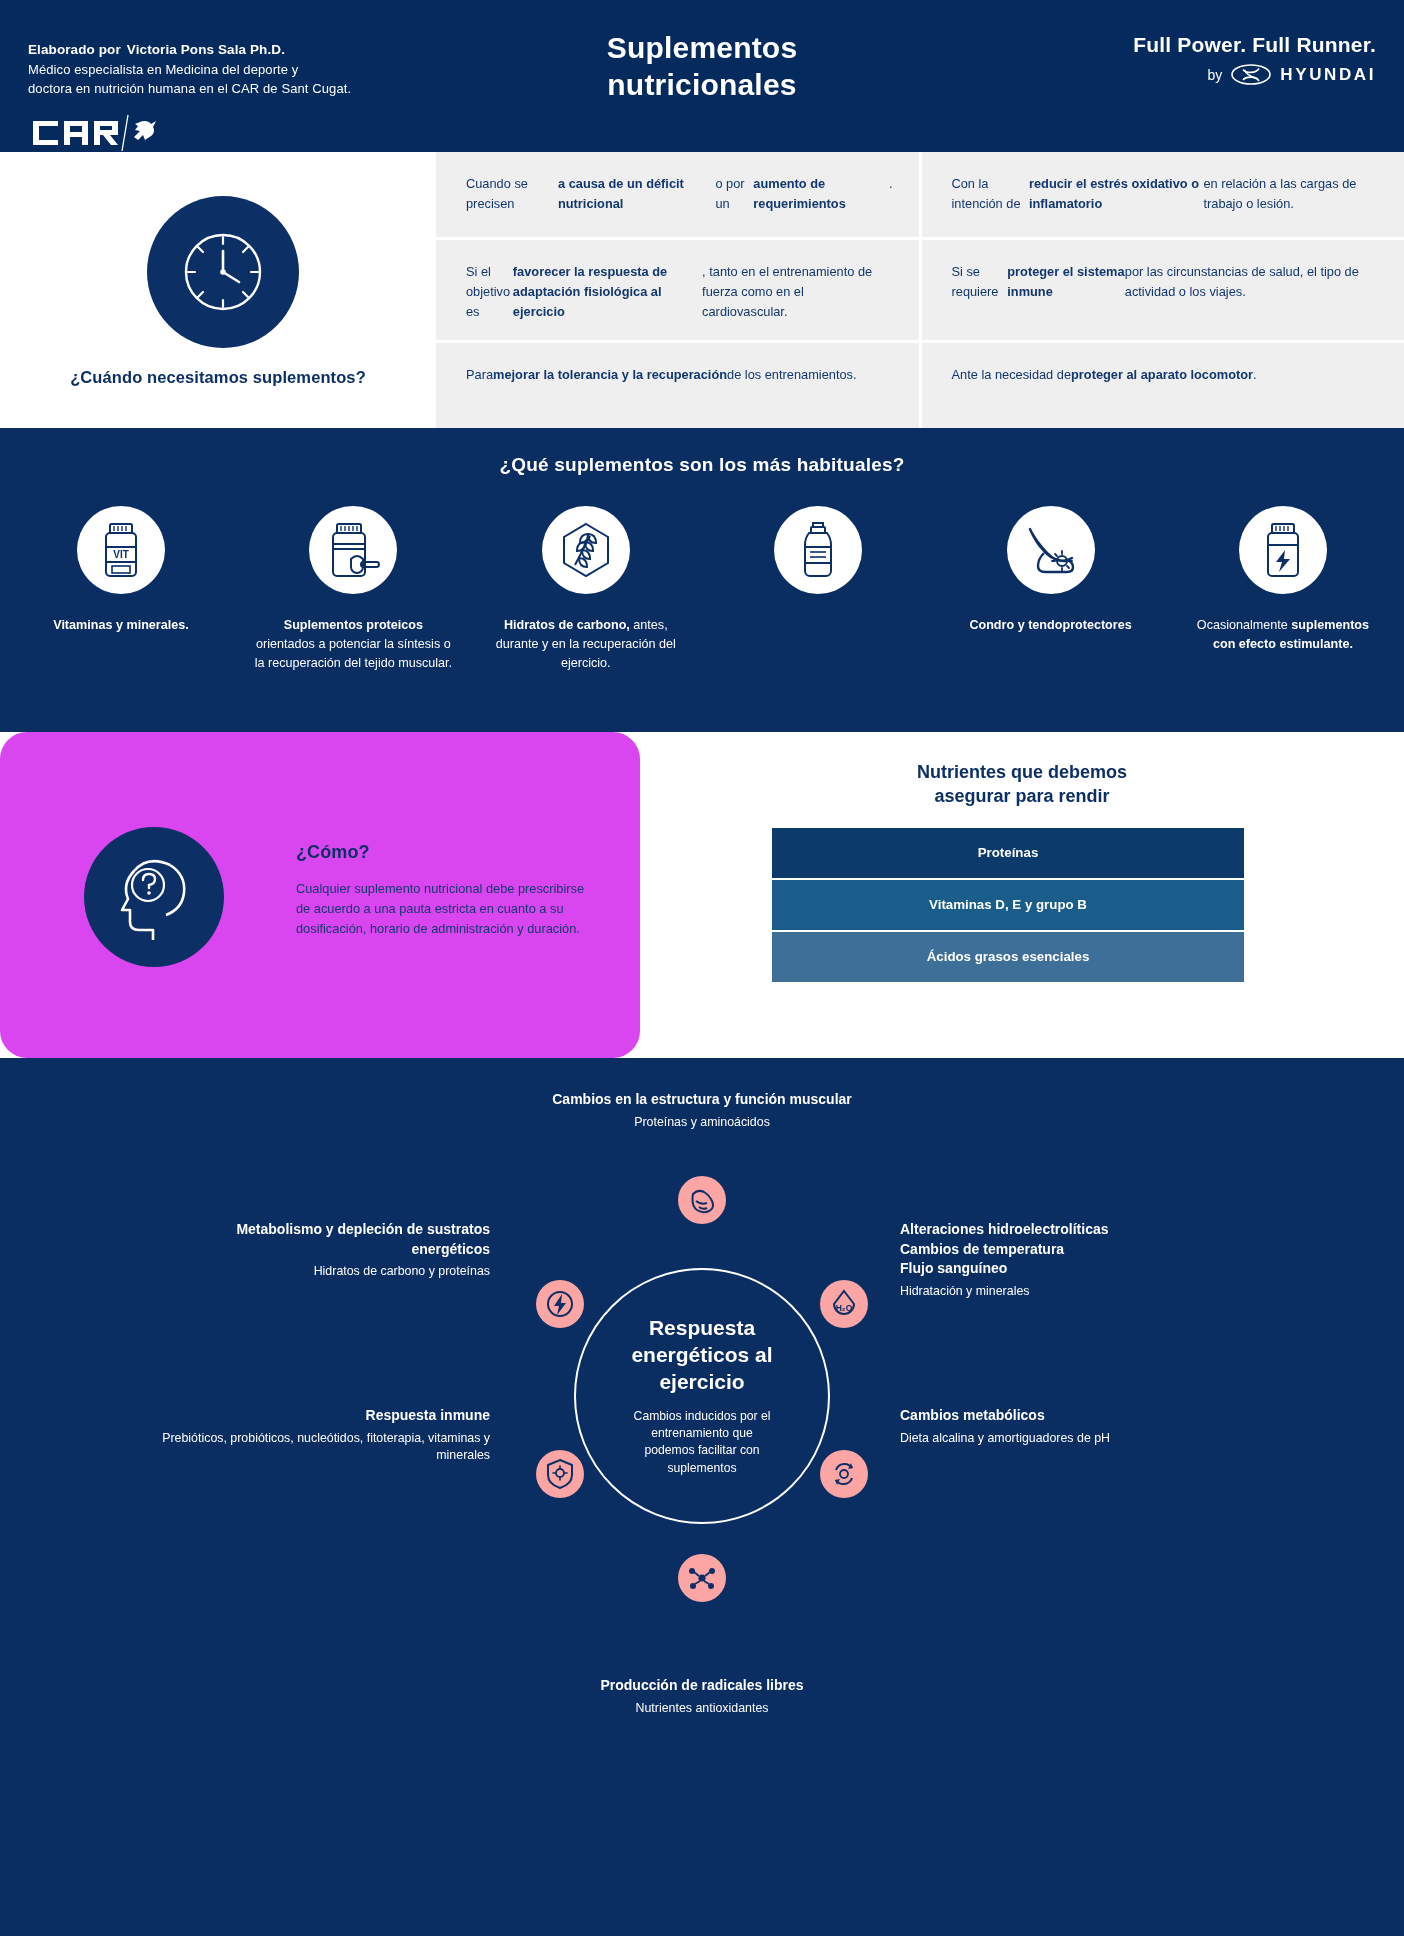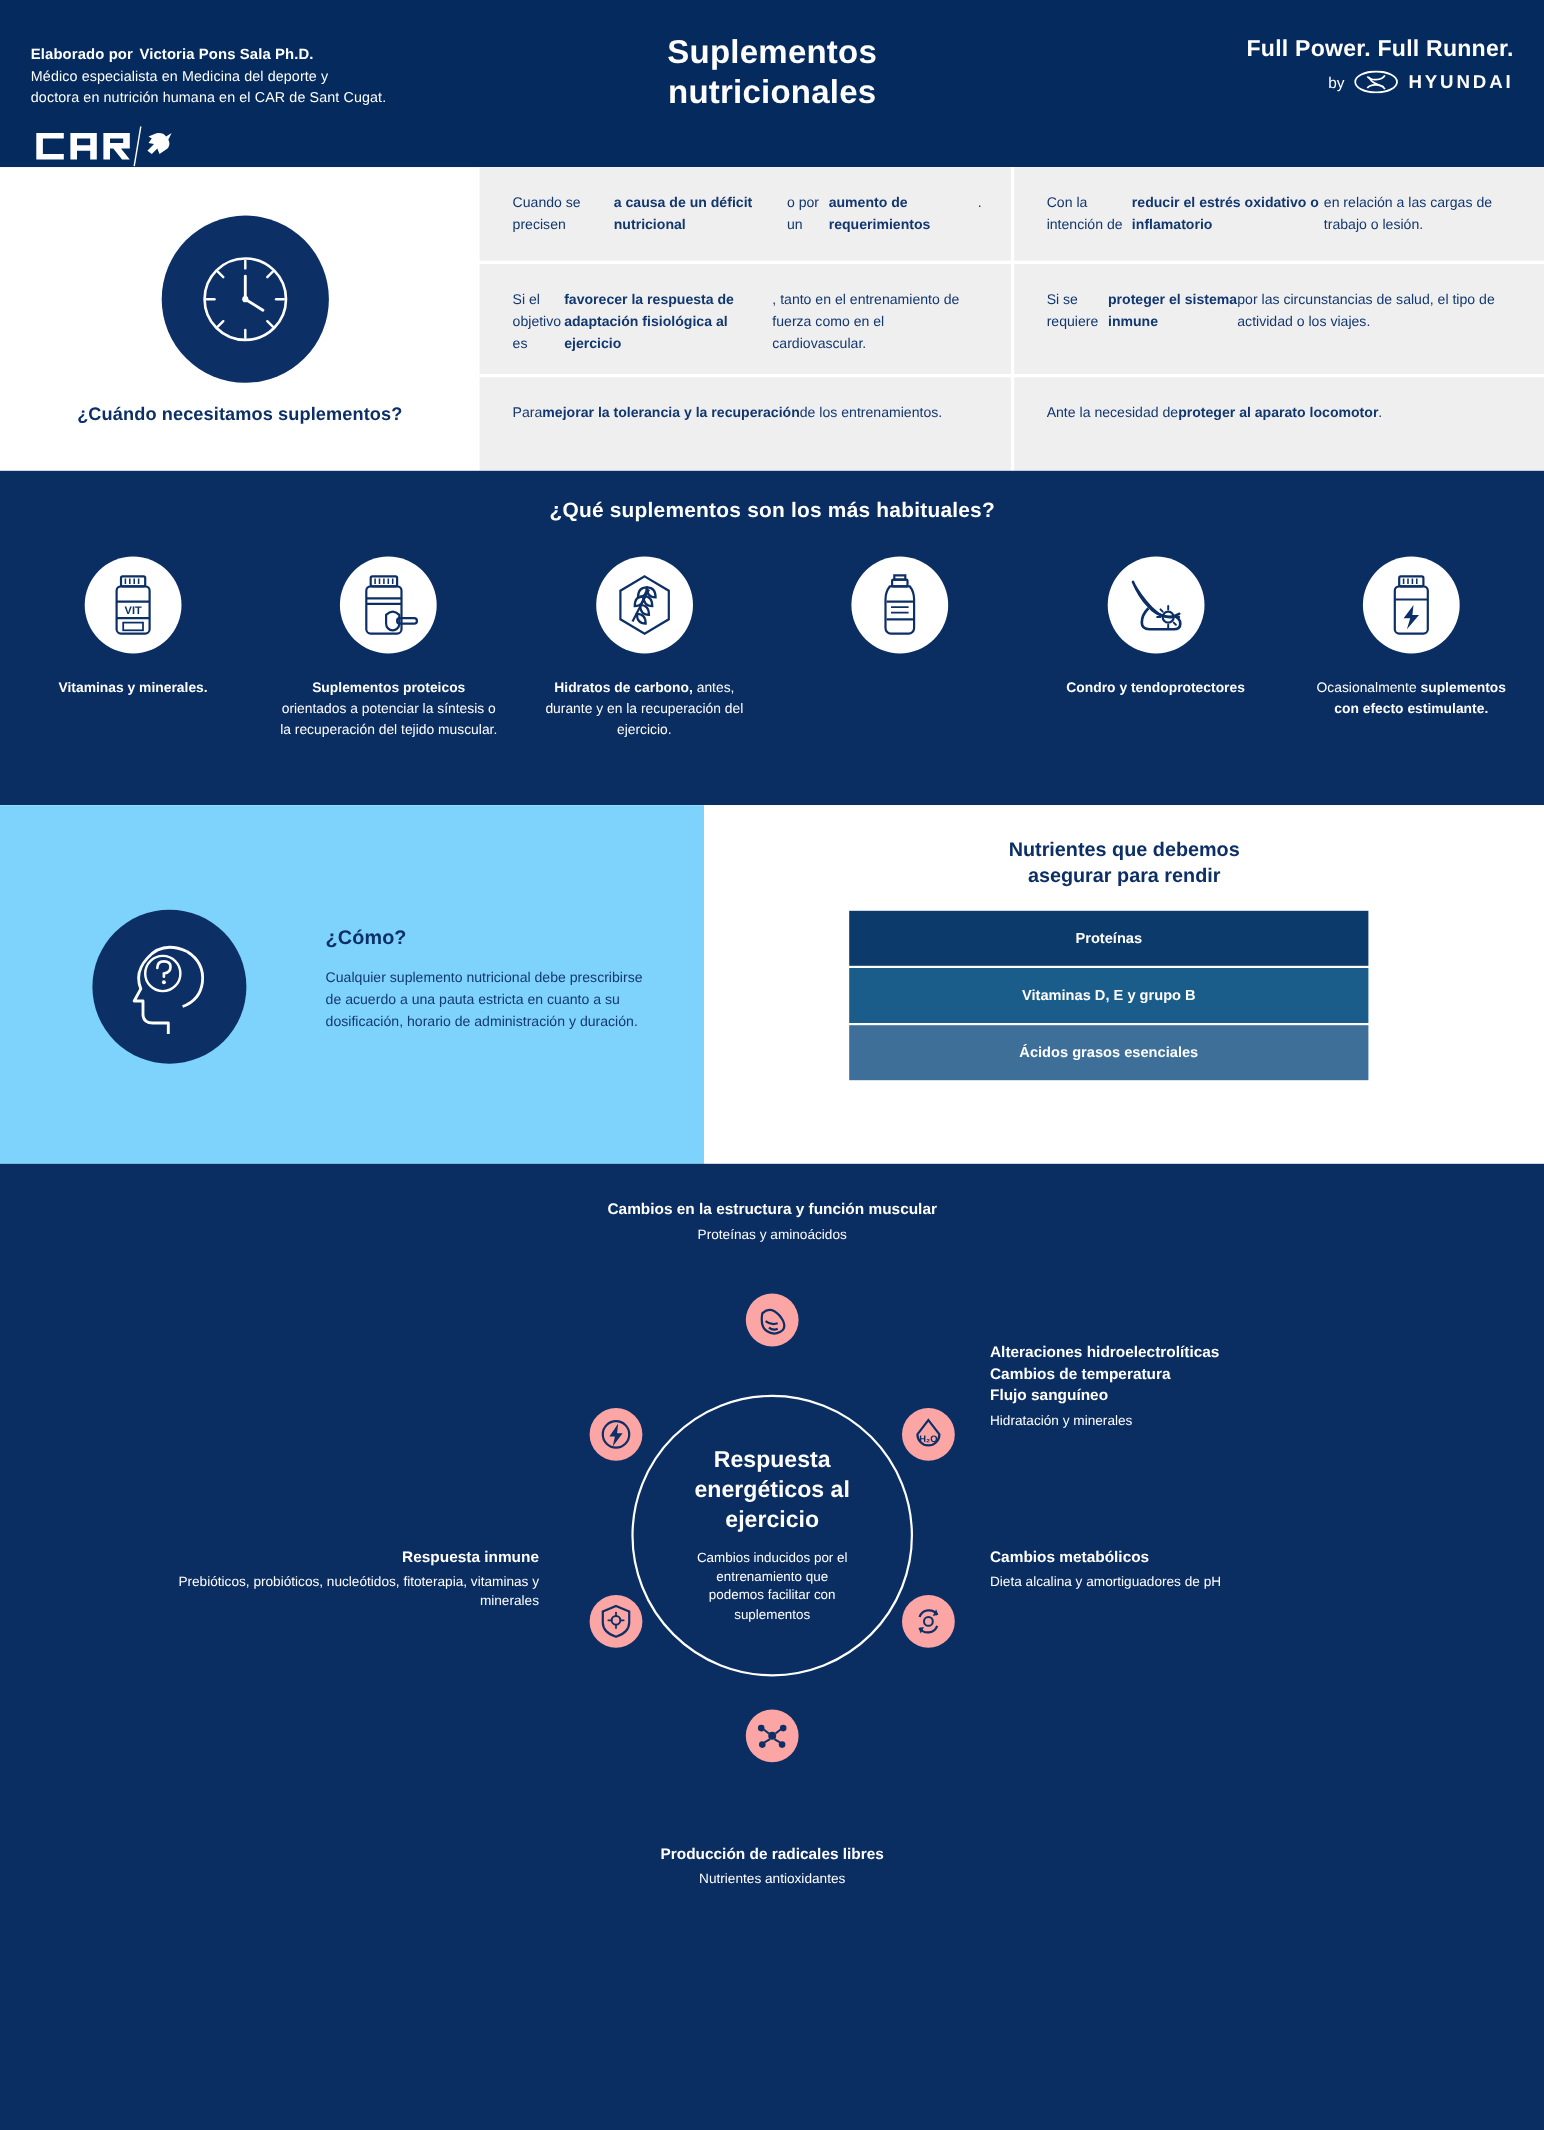--- a/index.html
+++ b/index.html
@@ -71,21 +71,21 @@
     display:flex; align-items:center; justify-content:center;
   }
   .supp-lbl {
     margin-top:22px; text-align:center; color:#fff;
     font-size:12.6px; line-height:1.5;
   }
   .supp-lbl b { font-weight:bold; }
 
   
   .sec3 { position:absolute; left:0; top:732px; width:1404px; height:326px; background:#ffffff; }
-  .sec3-left { position:absolute; left:0; top:0; width:640px; height:326px; background:#7dd3fc; }
+  .sec3-left { position:absolute; left:0; top:0; width:640px; height:326px; background:#d946ef;border-radius:27px; }
   .head-badge { position:absolute; left:84px; top:95px; }
   .sec3-txt { position:absolute; left:296px; top:110px; width:290px; }
   .sec3-h { font-size:18px; font-weight:bold; color:#0c2f66; letter-spacing:.1px; }
   .sec3-p { margin-top:16px; font-size:12.8px; line-height:1.56; color:#14386f; }
   .sec3-right { position:absolute; left:640px; top:0; width:764px; height:326px; background:#fff; }
   .nutri-title {
     position:absolute; left:0; top:28px; width:764px; text-align:center;
     font-size:18px; font-weight:bold; color:#0c2f66; line-height:1.35;
   }
   .nutri-list { position:absolute; left:132px; top:96px; width:472px; }
@@ -439,15 +439,19 @@
     <div class="cap ctr" style="left:402px; top:618px; width:600px;">
       <div class="t">Producción de radicales libres</div>
       <div class="s">Nutrientes antioxidantes</div>
     </div>
 
     <div class="cap rt" style="left:160px; top:348px; width:330px;">
       <div class="t">Respuesta inmune</div>
       <div class="s">Prebióticos, probióticos, nucleótidos, fitoterapia, vitaminas y minerales</div>
     </div>
 
+    <div class="cap rt" style="left:160px; top:162px; width:330px;">
+      <div class="t">Metabolismo y depleción de sustratos energéticos</div>
+      <div class="s">Hidratos de carbono y proteínas</div>
+    </div>
 
   </div>
 </div>
 
 </body></html>

